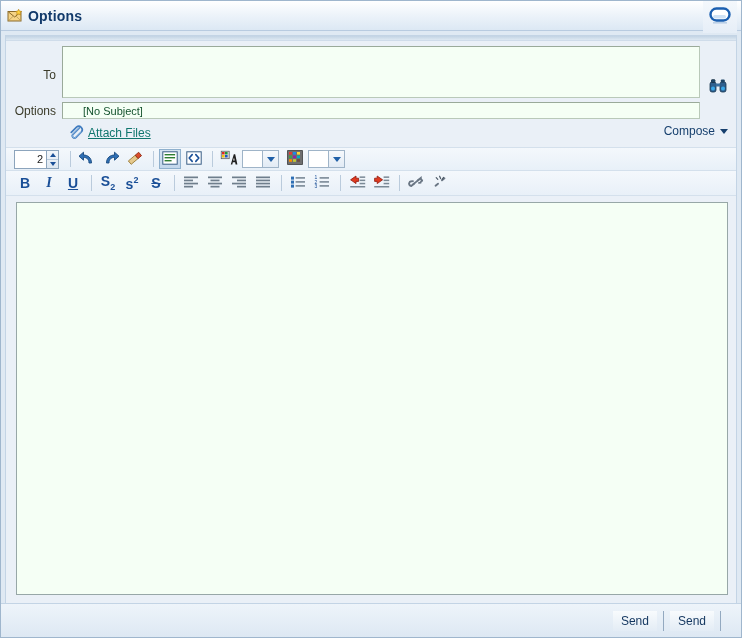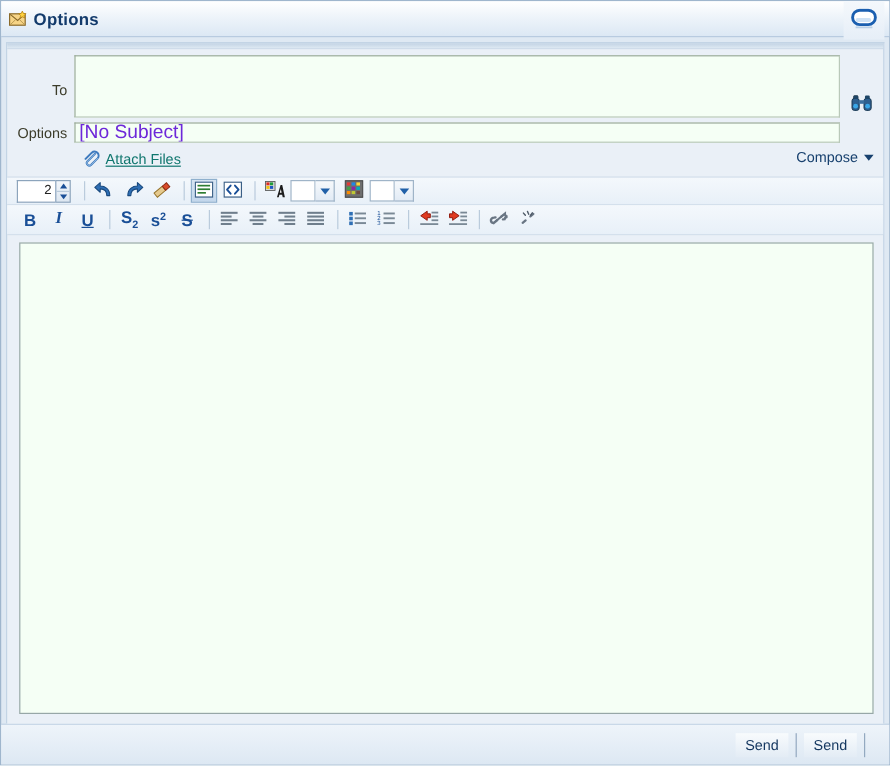--- a/index.html
+++ b/index.html
@@ -123,23 +123,23 @@
   .subject-input {
     width: 638px;
     height: 17px;
     box-sizing: border-box;
     background: #f5fff5;
     border: 1px solid #b9c9b9;
     border-top-color: #9aaa9a;
     border-left-color: #9aaa9a;
     outline: none;
     font-family: "Liberation Sans", sans-serif;
-    font-size: 16px;
-    color: #6d28d9;
-    padding: 1px 3px;
+    font-size: 11px;
+    color: #14532d;
+    padding: 1px 20px;
   }
   .addressbook-btn {
     position: absolute;
     right: 7px;
     top: 36px;
     width: 22px;
     height: 20px;
     display: flex;
     align-items: center;
     justify-content: center;

